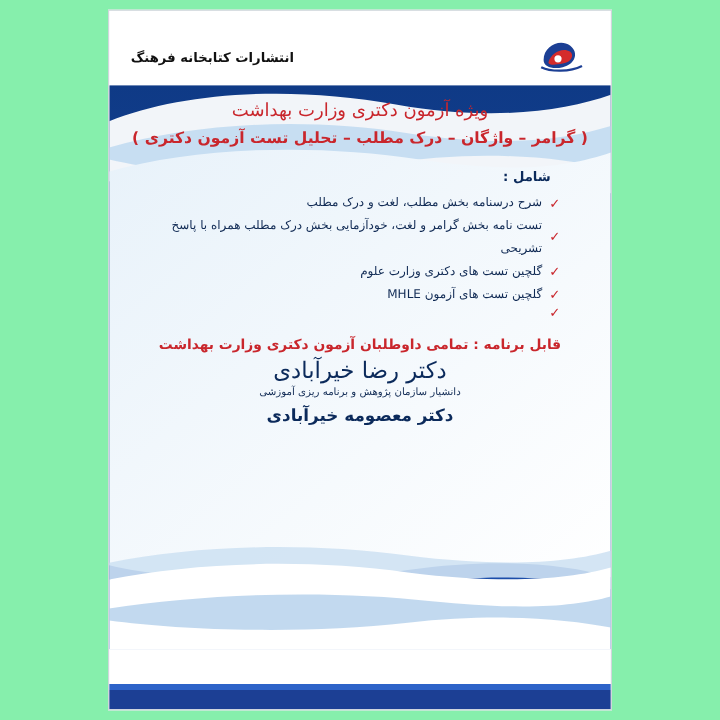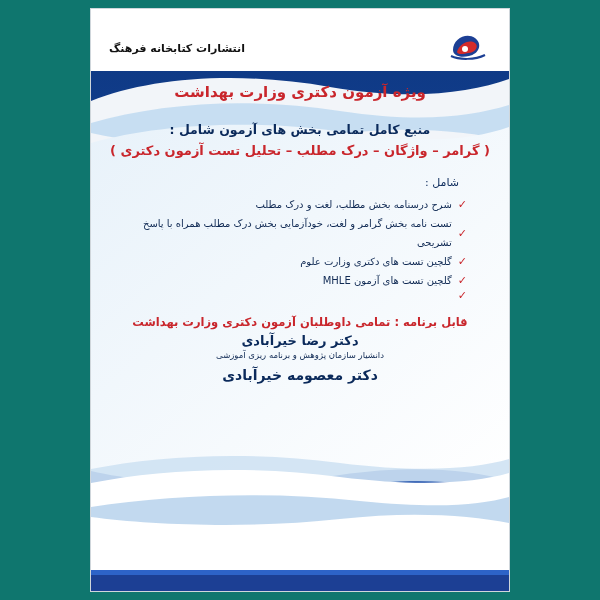--- a/index.html
+++ b/index.html
@@ -11,21 +11,21 @@
     width: 600px;
     height: 600px;
     font-family: "DejaVu Sans", "Liberation Sans", sans-serif;
     overflow: hidden;
   }
 
   #book-cover {
     position: relative;
     width: 600px;
     height: 600px;
-    background: #0f766e;
+    background: #86efac;
   }
 
   
   .cover-page {
     position: absolute;
     left: 90px;
     top: 8px;
     width: 420px;
     height: 584px;
     background: #ffffff;
@@ -90,21 +90,21 @@
     margin-top: 44px;
     font-size: 25px;
     font-weight: bold;
     color: #0b2a5b;
     line-height: 1.25;
     letter-spacing: 0;
   }
   .title-sub {
     margin-top: 12px;
     font-size: 15px;
-    font-weight: bold;
+    font-weight: normal;
     color: #c9262c;
     line-height: 1.3;
   }
   .title-desc {
     margin-top: 18px;
     font-size: 12.5px;
     font-weight: bold;
     color: #0b2a5b;
     line-height: 1.4;
   }
@@ -112,21 +112,21 @@
     margin-top: 4px;
     font-size: 13px;
     font-weight: bold;
     color: #c9262c;
     line-height: 1.4;
   }
 
   .includes-label {
     margin-top: 16px;
     font-size: 11px;
-    font-weight: normal;
+    font-weight: bold;
     color: #0b2a5b;
     text-align: right;
     padding-right: 34px;
   }
 
   .bullet-list {
     margin: 6px 0 0 0;
     padding: 0;
     list-style: none;
     text-align: right;
@@ -160,22 +160,22 @@
   }
 
   .author-label {
     margin-top: 18px;
     font-size: 10.5px;
     font-weight: bold;
     color: #0b2a5b;
   }
   .author-name {
     margin-top: 4px;
-    font-size: 13px;
-    font-weight: bold;
+    font-size: 19px;
+    font-weight: normal;
     color: #0b2a5b;
   }
   .author-affil {
     margin-top: 2px;
     font-size: 8.5px;
     color: #102a54;
   }
   .author-name2 {
     margin-top: 7px;
     font-size: 14px;
@@ -235,21 +235,20 @@
         <path d="M0,52 C70,32 160,26 250,40 C330,52 380,46 420,34 L420,70 C370,58 300,54 230,66 C150,80 60,76 0,62 Z" fill="#bcd8f0" opacity="0.8"></path>
         <path d="M0,72 C70,52 170,48 260,62 C340,74 385,68 420,56 L420,410 C380,398 320,394 250,404 C160,418 60,414 0,400 Z" fill="url(#g2)"></path>
         <path d="M0,398 C70,384 160,380 250,392 C330,402 385,398 420,388 L420,420 C380,410 320,406 250,416 C160,428 60,424 0,412 Z" fill="#cfe2f3" opacity="0.9"></path>
         <path d="M0,412 C70,398 160,394 250,406 C330,416 385,412 420,402 L420,470 L0,470 Z" fill="#ffffff"></path>
         <path d="M0,436 C80,424 180,420 270,430 C350,438 390,434 420,426 L420,452 C380,444 320,440 250,448 C160,458 60,454 0,446 Z" fill="#a8c9e8" opacity="0.7"></path>
       </svg>
     </div>
 
     <div class="content">
       <div class="title-sub">ویژه آزمون دکتری وزارت بهداشت</div>
-      <div class="title-desc">منبع کامل تمامی بخش های آزمون شامل :</div>
       <div class="title-parts">( گرامر – واژگان – درک مطلب – تحلیل تست آزمون دکتری )</div>
 
       <div class="includes-label">شامل :</div>
 
       <ul class="bullet-list">
         <li>
           <span class="check">✓</span>
           <span class="bullet-text">شرح درسنامه بخش مطلب، لغت و درک مطلب</span>
         </li>
         <li>

